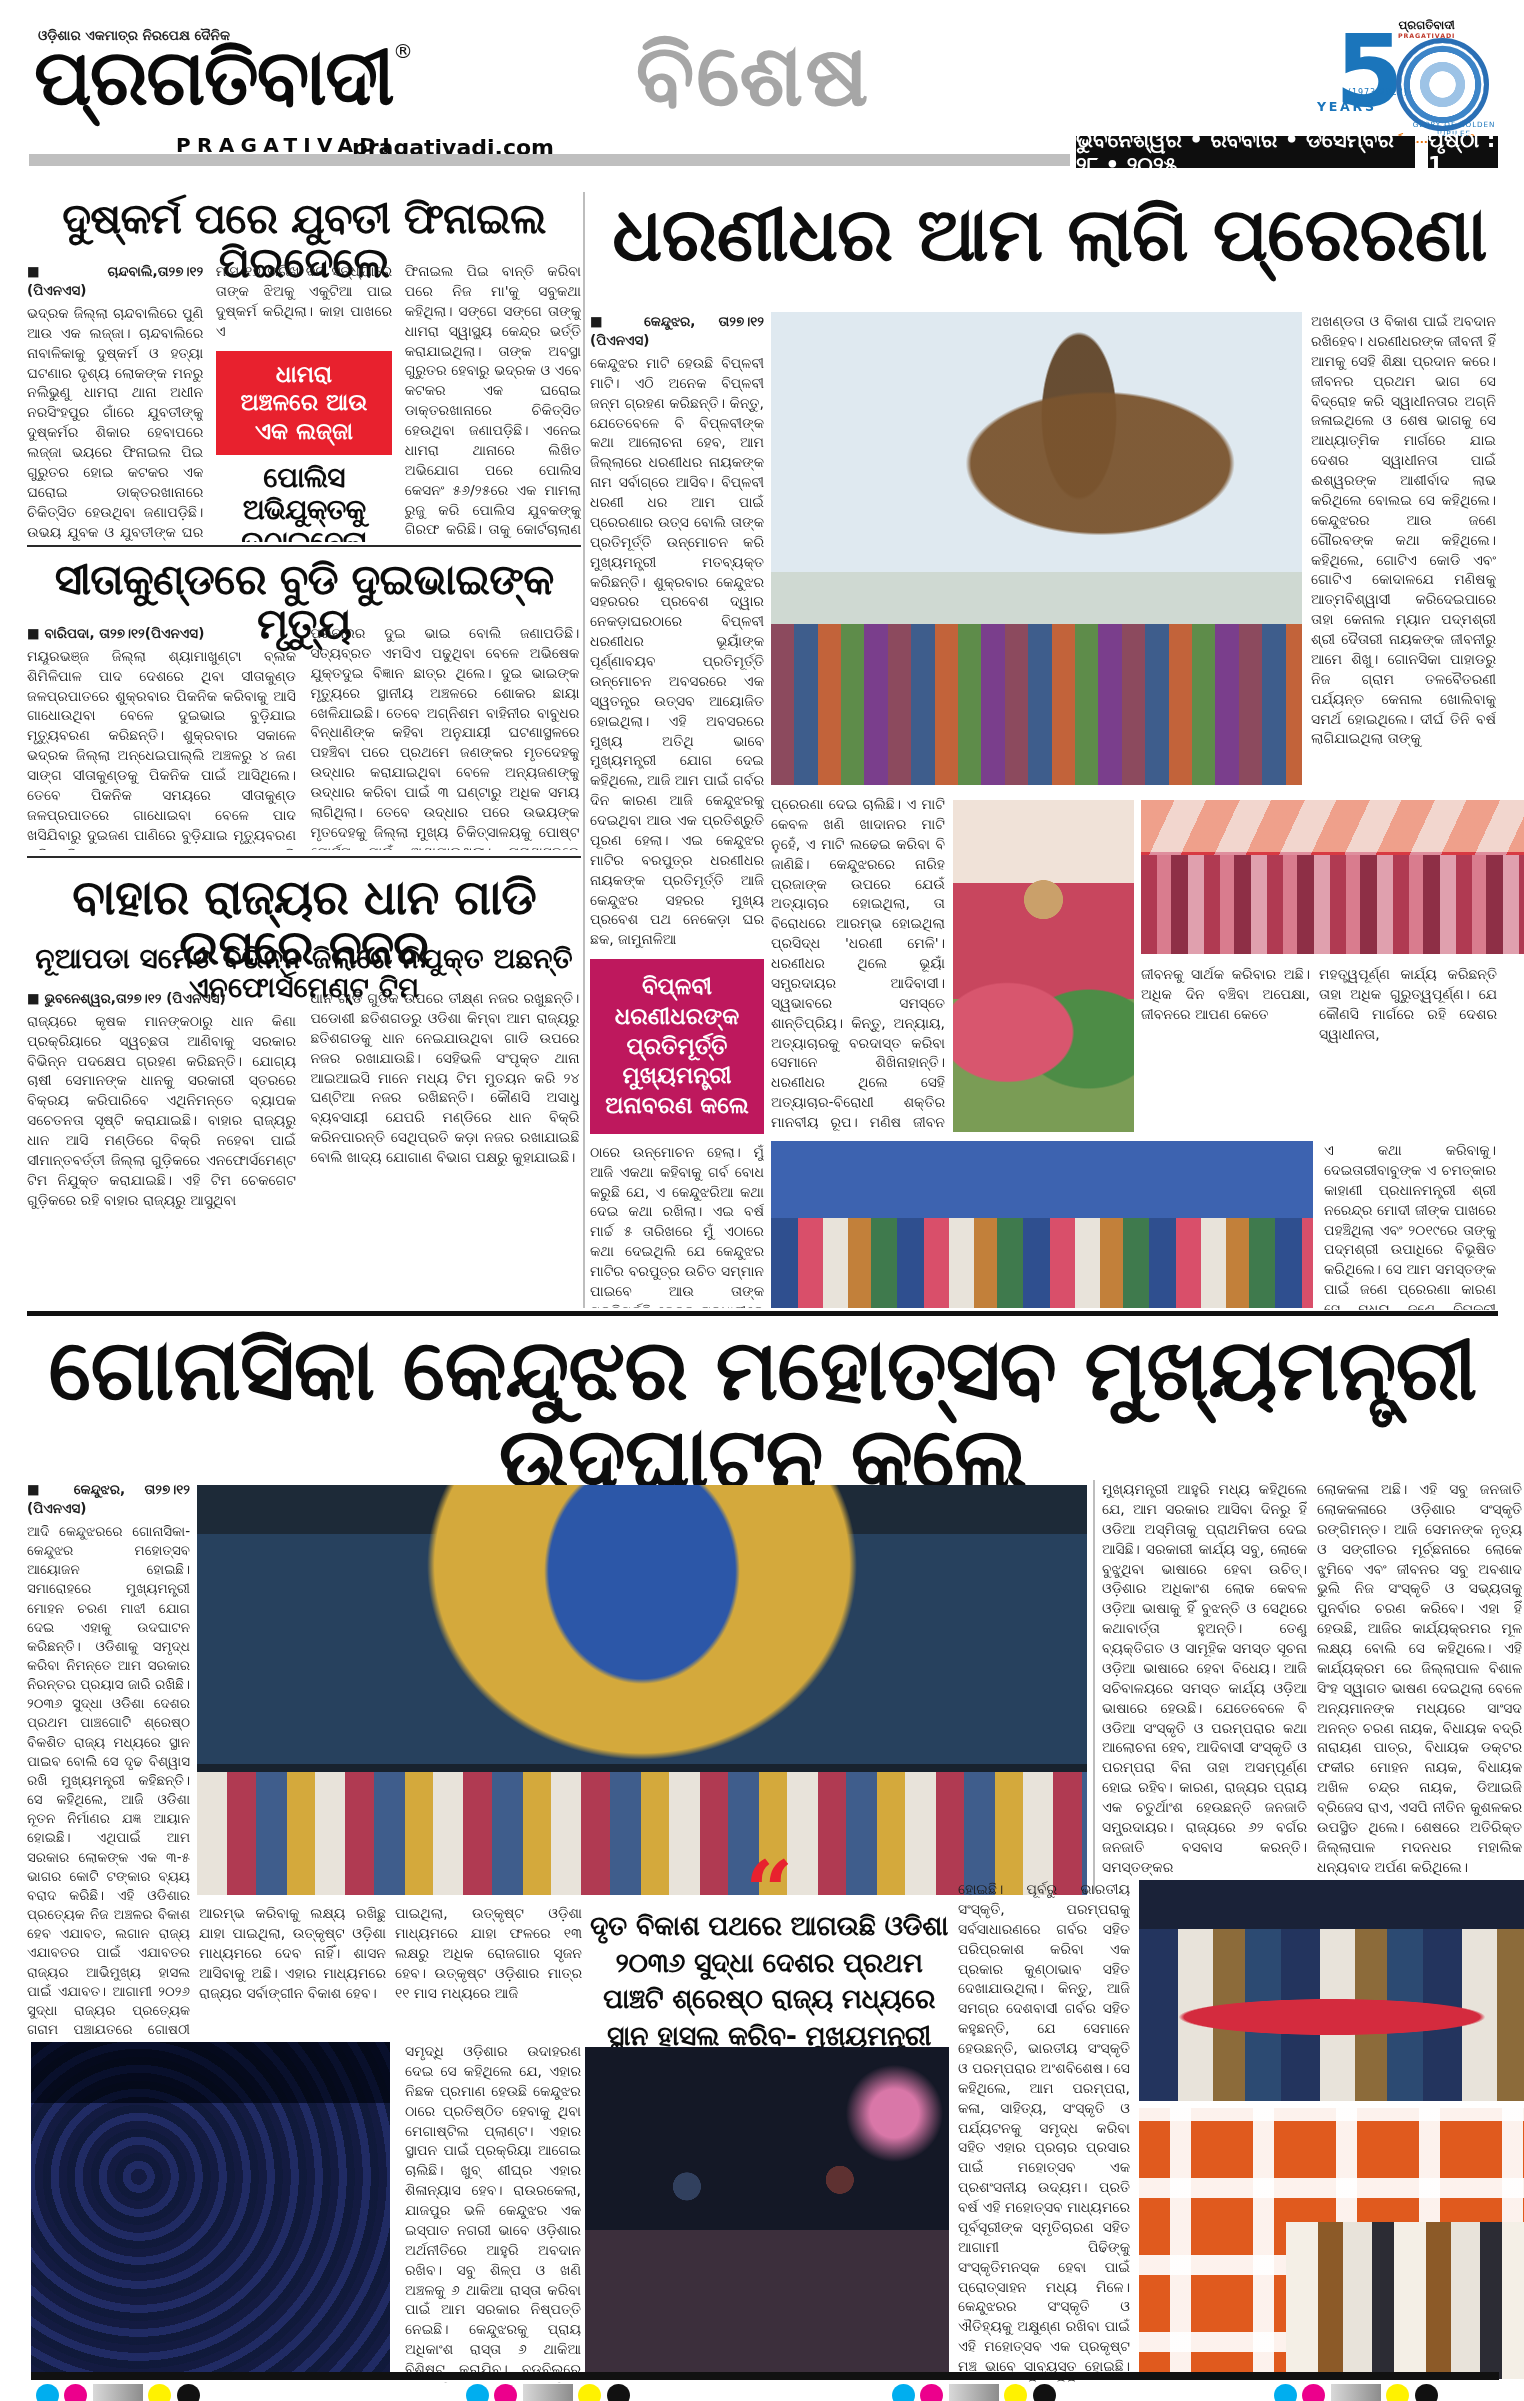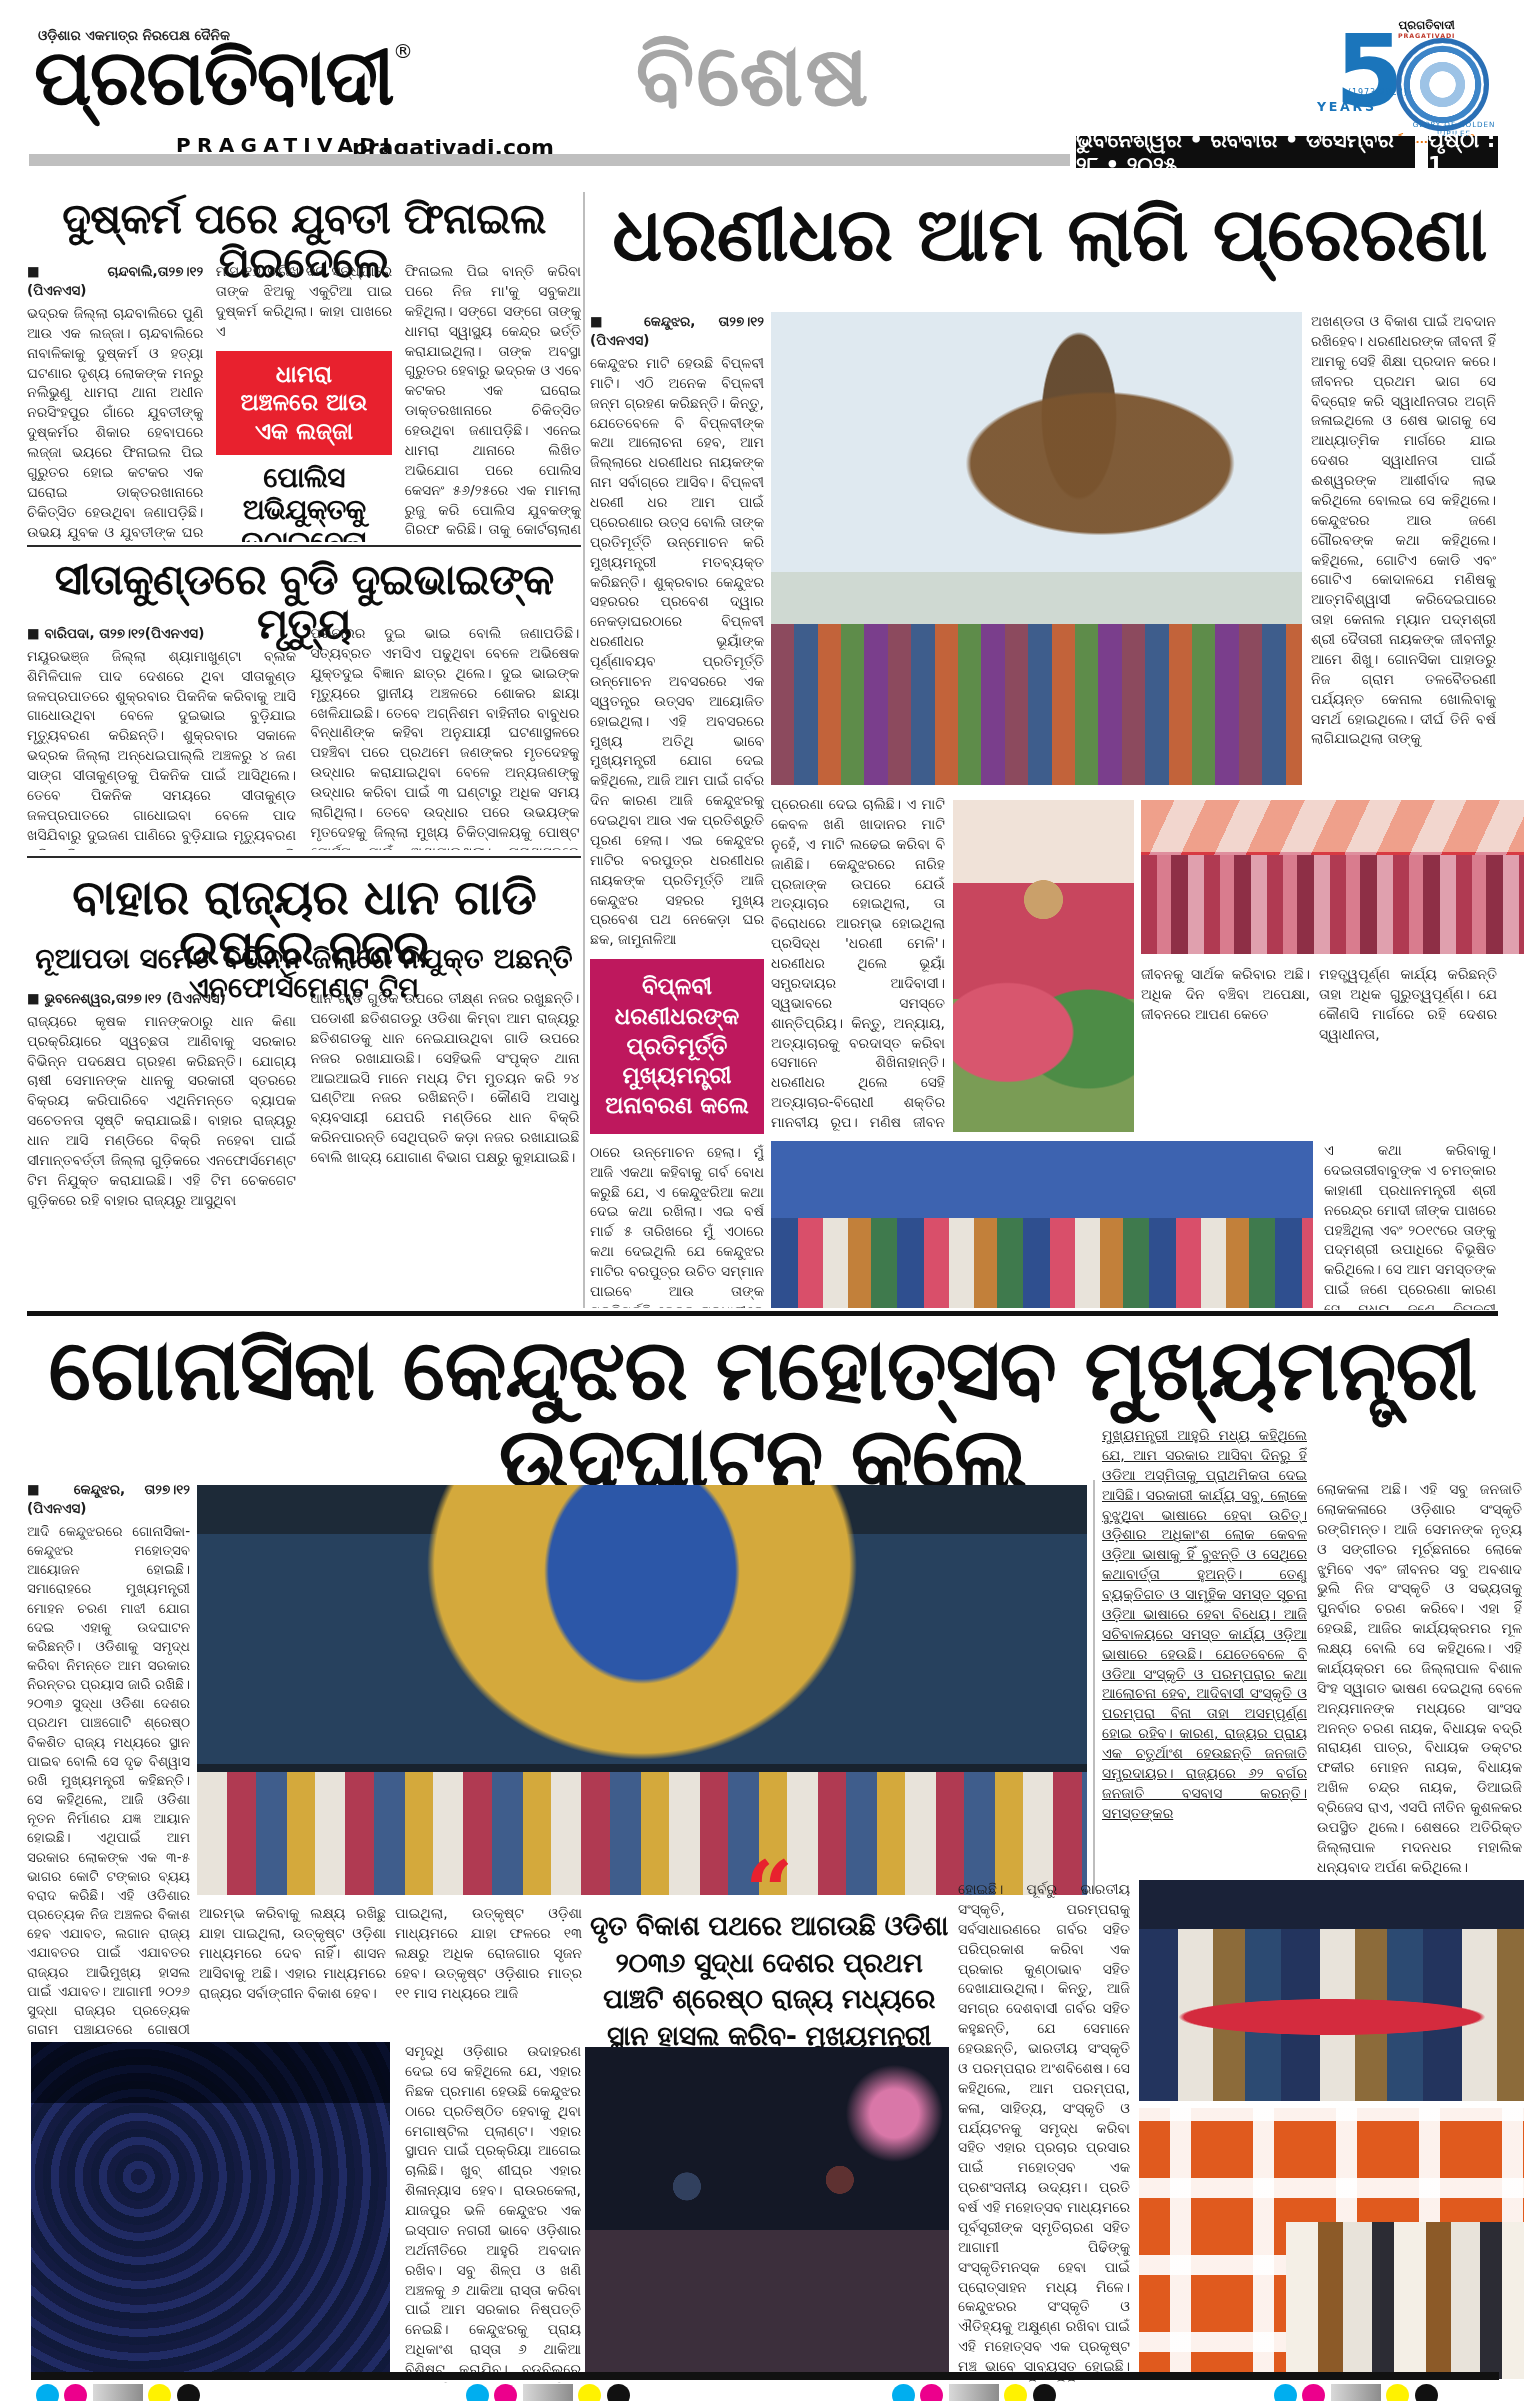--- a/index.html
+++ b/index.html
@@ -224,21 +224,21 @@
 
   <div class="abs body-txt just" style="left:27px;top:1480px;width:163px;height:554px;font-size:13.5px;">
     <div class="dateline">■ କେନ୍ଦୁଝର, ତା୨୭।୧୨ (ପିଏନଏସ)</div>
     <span>ଆଦି କେନ୍ଦୁଝରରେ ଗୋନାସିକା-କେନ୍ଦୁଝର ମହୋତ୍ସବ ଆୟୋଜନ ହୋଇଛି। ସମାରୋହରେ ମୁଖ୍ୟମନ୍ତ୍ରୀ ମୋହନ ଚରଣ ମାଝୀ ଯୋଗ ଦେଇ ଏହାକୁ ଉଦଘାଟନ କରିଛନ୍ତି। ଓଡିଶାକୁ ସମୃଦ୍ଧ କରିବା ନିମନ୍ତେ ଆମ ସରକାର ନିରନ୍ତର ପ୍ରୟାସ ଜାରି ରଖିଛି। ୨୦୩୬ ସୁଦ୍ଧା ଓଡିଶା ଦେଶର ପ୍ରଥମ ପାଞ୍ଚଗୋଟି ଶ୍ରେଷ୍ଠ ବିକଶିତ ରାଜ୍ୟ ମଧ୍ୟରେ ସ୍ଥାନ ପାଇବ ବୋଲି ସେ ଦୃଢ ବିଶ୍ୱାସ ରଖି ମୁଖ୍ୟମନ୍ତ୍ରୀ କହିଛନ୍ତି। ସେ କହିଥିଲେ, ଆଜି ଓଡିଶା ନୂତନ ନିର୍ମାଣର ଯଜ୍ଞ ଆୟାନ ହୋଇଛି। ଏଥିପାଇଁ ଆମ ସରକାର ଲୋକଙ୍କ ଏକ ୩-୫ ଭାଗର କୋଟି ଟଙ୍କାର ବ୍ୟୟ ବରାଦ କରିଛି। ଏହି ଓଡିଶାର ପ୍ରତ୍ୟେକ ନିଜ ଅଞ୍ଚଳର ବିକାଶ ହେବ ଏଯାବତ, ଲଗାନ ରାଜ୍ୟ ଏଯାବତର ପାଇଁ ଏଯାବତର ରାଜ୍ୟର ଆଭିମୁଖ୍ୟ ହାସଲ ପାଇଁ ଏଯାବତ। ଆଗାମୀ ୨୦୨୬ ସୁଦ୍ଧା ରାଜ୍ୟର ପ୍ରତ୍ୟେକ ଗ୍ରାମ ପଞ୍ଚାୟତରେ ଗୋଷ୍ଠୀ ବିକାଶର ଶ୍ରେଷ୍ଠ ବିକଶିତ ରାଜ୍ୟର ଅଂଶବିଶେଷ ହେବ। ଏଥିପାଇଁ ଆମେ ରାଜ୍ୟରେ ଏକ ନୂତନ ଶିଳ୍ପ ବିପ୍ଳବ</span>
   </div>
 
   <div class="abs photo ph-stage" style="left:197px;top:1485px;width:890px;height:410px;"></div>
 
   <div class="abs rule-v" style="left:1093px;top:1480px;height:413px;"></div>
 
-  <div class="abs body-txt just" style="left:1102px;top:1426px;width:205px;height:405px;text-decoration:underline;">
+  <div class="abs body-txt just" style="left:1102px;top:1480px;width:205px;height:405px;">
     <span>ମୁଖ୍ୟମନ୍ତ୍ରୀ ଆହୁରି ମଧ୍ୟ କହିଥିଲେ ଯେ, ଆମ ସରକାର ଆସିବା ଦିନରୁ ହିଁ ଓଡିଆ ଅସ୍ମିତାକୁ ପ୍ରାଥମିକତା ଦେଇ ଆସିଛି। ସରକାରୀ କାର୍ଯ୍ୟ ସବୁ, ଲୋକେ ବୁଝୁଥିବା ଭାଷାରେ ହେବା ଉଚିତ୍। ଓଡ଼ିଶାର ଅଧିକାଂଶ ଲୋକ କେବଳ ଓଡ଼ିଆ ଭାଷାକୁ ହିଁ ବୁଝନ୍ତି ଓ ସେଥିରେ କଥାବାର୍ତ୍ତା ହୁଅନ୍ତି। ତେଣୁ ବ୍ୟକ୍ତିଗତ ଓ ସାମୂହିକ ସମସ୍ତ ସୂଚନା ଓଡ଼ିଆ ଭାଷାରେ ହେବା ବିଧେୟ। ଆଜି ସଚିବାଳୟରେ ସମସ୍ତ କାର୍ଯ୍ୟ ଓଡ଼ିଆ ଭାଷାରେ ହେଉଛି। ଯେତେବେଳେ ବି ଓଡିଆ ସଂସ୍କୃତି ଓ ପରମ୍ପରାର କଥା ଆଲୋଚନା ହେବ, ଆଦିବାସୀ ସଂସ୍କୃତି ଓ ପରମ୍ପରା ବିନା ତାହା ଅସମ୍ପୂର୍ଣ୍ଣ ହୋଇ ରହିବ। କାରଣ, ରାଜ୍ୟର ପ୍ରାୟ ଏକ ଚତୁର୍ଥାଂଶ ହେଉଛନ୍ତି ଜନଜାତି ସମ୍ପ୍ରଦାୟର। ରାଜ୍ୟରେ ୬୨ ବର୍ଗର ଜନଜାତି ବସବାସ କରନ୍ତି। ସମସ୍ତଙ୍କର</span>
   </div>
   <div class="abs body-txt just" style="left:1317px;top:1480px;width:205px;height:405px;">
     <span>ଲୋକକଳା ଅଛି। ଏହି ସବୁ ଜନଜାତି ଲୋକକଳାରେ ଓଡ଼ିଶାର ସଂସ୍କୃତି ରଙ୍ଗିମନ୍ତ। ଆଜି ସେମନଙ୍କ ନୃତ୍ୟ ଓ ସଙ୍ଗୀତର ମୂର୍ଚ୍ଛନାରେ ଲୋକେ ଝୁମିବେ ଏବଂ ଜୀବନର ସବୁ ଅବଶାଦ ଭୁଲି ନିଜ ସଂସ୍କୃତି ଓ ସଭ୍ୟତାକୁ ପୁନର୍ବାର ଚରଣ କରିବେ। ଏହା ହିଁ ହେଉଛି, ଆଜିର କାର୍ଯ୍ୟକ୍ରମର ମୂଳ ଲକ୍ଷ୍ୟ ବୋଲି ସେ କହିଥିଲେ। ଏହି କାର୍ଯ୍ୟକ୍ରମ ରେ ଜିଲ୍ଲାପାଳ ବିଶାଳ ସିଂହ ସ୍ୱାଗତ ଭାଷଣ ଦେଇଥିଲା ବେଳେ ଅନ୍ୟମାନଙ୍କ ମଧ୍ୟରେ ସାଂସଦ ଅନନ୍ତ ଚରଣ ନାୟକ, ବିଧାୟକ ବଦ୍ରି ନାରାୟଣ ପାତ୍ର, ବିଧାୟକ ଡକ୍ଟର ଫକୀର ମୋହନ ନାୟକ, ବିଧାୟକ ଅଖିଳ ଚନ୍ଦ୍ର ନାୟକ, ଡିଆଇଜି ବ୍ରିଜେସ ରାଏ, ଏସପି ନୀତିନ କୁଶଳକର ଉପସ୍ଥିତ ଥିଲେ। ଶେଷରେ ଅତିରିକ୍ତ ଜିଲ୍ଲାପାଳ ମଦନଧର ମହାଲିକ ଧନ୍ୟବାଦ ଅର୍ପଣ କରିଥିଲେ।</span>
   </div>
 
   <div class="abs body-txt just" style="left:199px;top:1904px;width:187px;height:131px;">
     <span>ଆରମ୍ଭ କରିବାକୁ ଲକ୍ଷ୍ୟ ରଖିଛୁ ଯାହା ପାଇଥିଲା, ଉତ୍କୃଷ୍ଟ ଓଡ଼ିଶା ମାଧ୍ୟମରେ ଦେବ ନାହିଁ। ଶାସନ ଆସିବାକୁ ଅଛି। ଏହାର ମାଧ୍ୟମରେ ରାଜ୍ୟର ସର୍ବାଙ୍ଗୀନ ବିକାଶ ହେବ।</span>
   </div>
   <div class="abs body-txt just" style="left:395px;top:1904px;width:187px;height:131px;">

